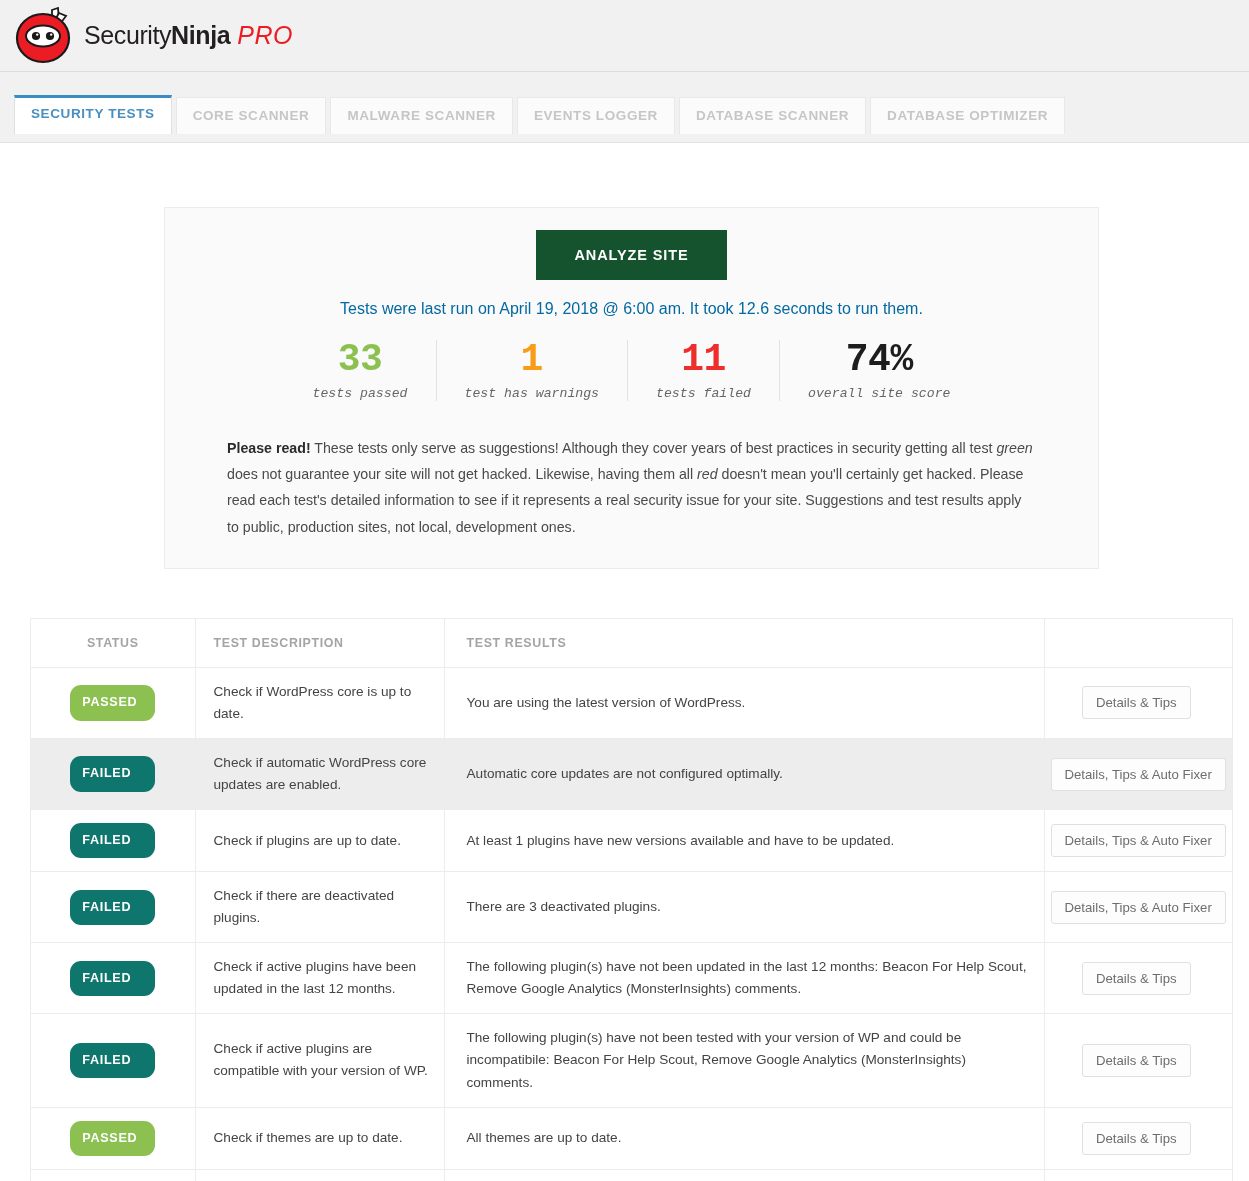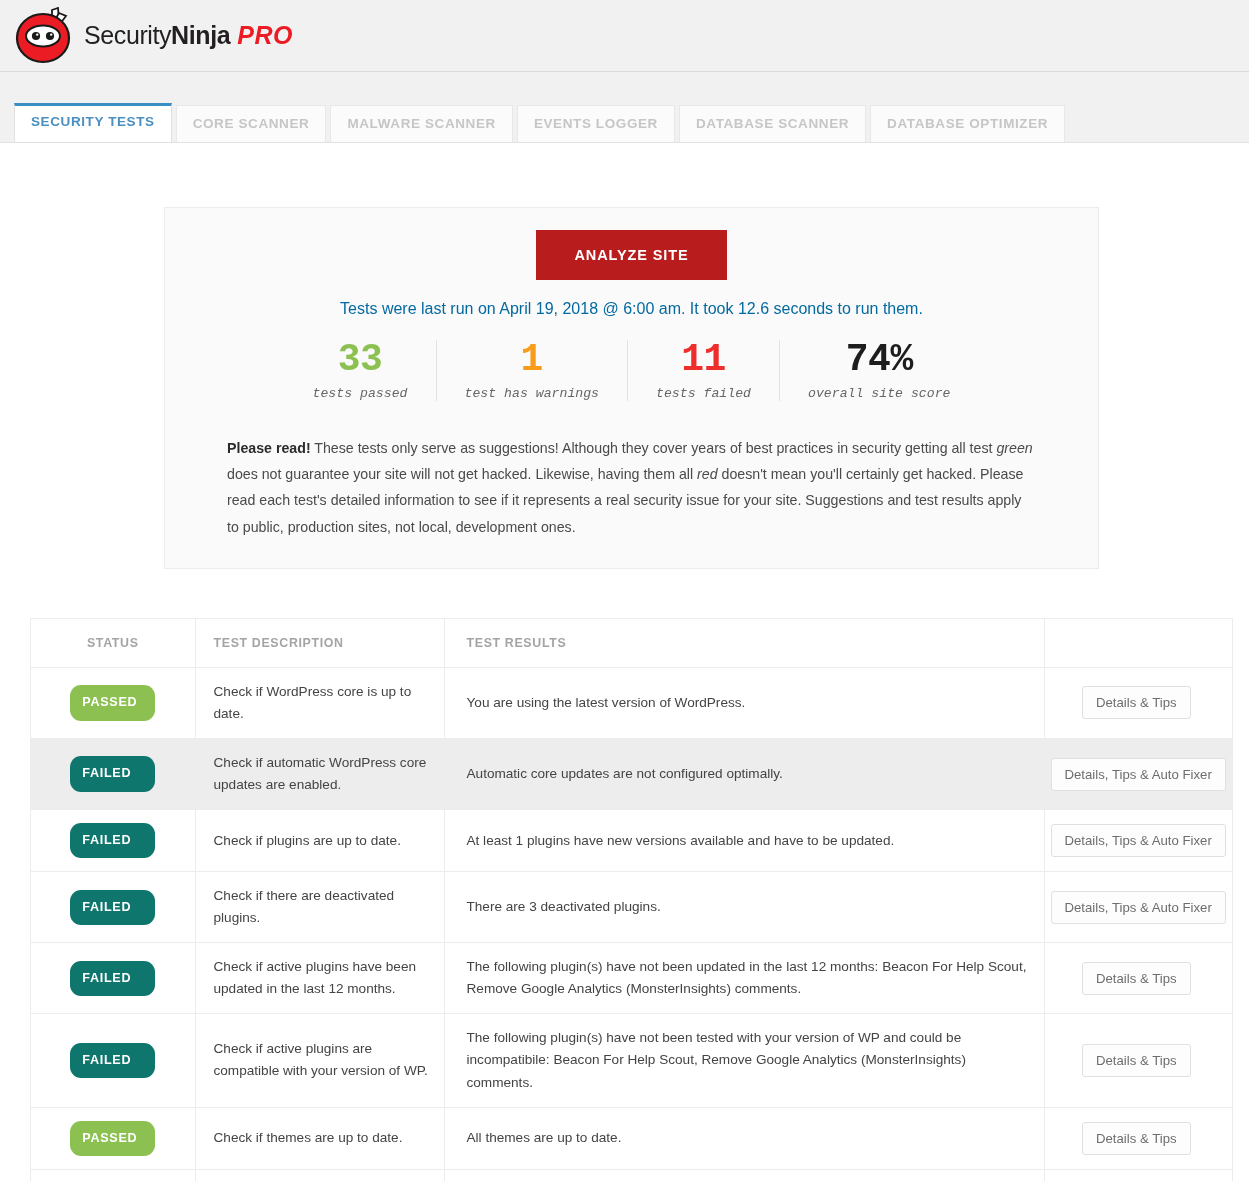--- a/index.html
+++ b/index.html
@@ -24,35 +24,35 @@
   .logo-mark { position: relative; width: 66px; height: 58px; flex: none; }
   .logo-text {
     margin-left: 4px;
     font-size: 25px;
     letter-spacing: -0.4px;
     white-space: nowrap;
   }
   .lt-sec { color: #231f20; font-weight: 400; }
   .lt-ninja { color: #231f20; font-weight: 700; }
   .lt-pro {
-    color: #ed1c24; font-weight: 700; font-style: italic;
+    color: #ed1c24; font-weight: 400; font-style: italic;
     margin-left: 7px; letter-spacing: 0.5px;
   }
 
   
   .tabstrip-band {
     height: 71px;
     background: #f1f1f1;
     border-bottom: 1px solid #e2e2e2;
     position: relative;
   }
   .tabs {
     position: absolute;
     left: 14px;
-    bottom: 0;
+    bottom: 8px;
     display: flex;
     align-items: flex-end;
     gap: 4px;
   }
   .tab {
     background: #fbfbfb;
     border: 1px solid #e8e8e8;
     border-bottom: none;
     padding: 10px 16px 11px 16px;
     font-size: 13.5px;
@@ -89,21 +89,21 @@
   .summary-box {
     margin: 64px auto 0 auto;
     width: 935px;
     background: #fafafa;
     border: 1px solid #ececec;
     padding: 22px 0 28px 0;
   }
   .analyze-btn {
     display: block;
     margin: 0 auto;
-    background: #b91c1c;
+    background: #14532d;
     color: #ffffff;
     border: none;
     padding: 17px 38px;
     font-size: 14.5px;
     font-weight: 700;
     letter-spacing: 0.9px;
     cursor: pointer;
     font-family: "Liberation Sans", sans-serif;
   }
   .last-run {

